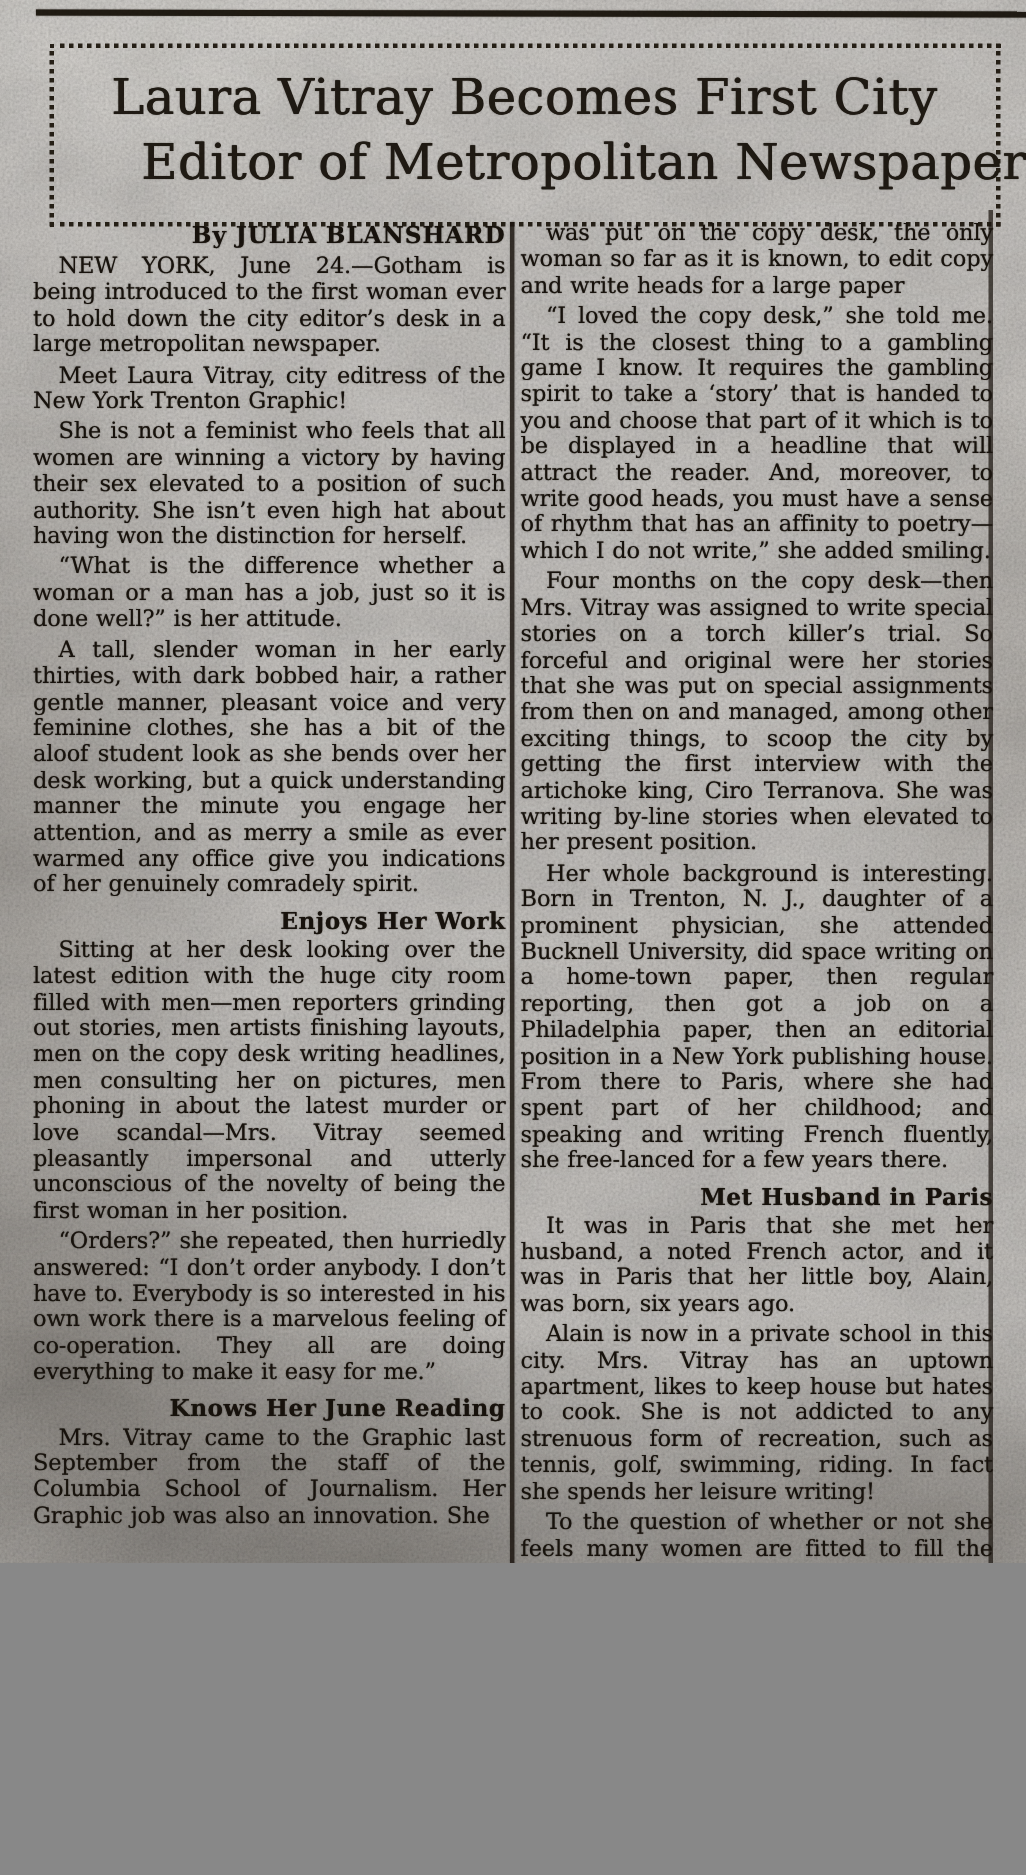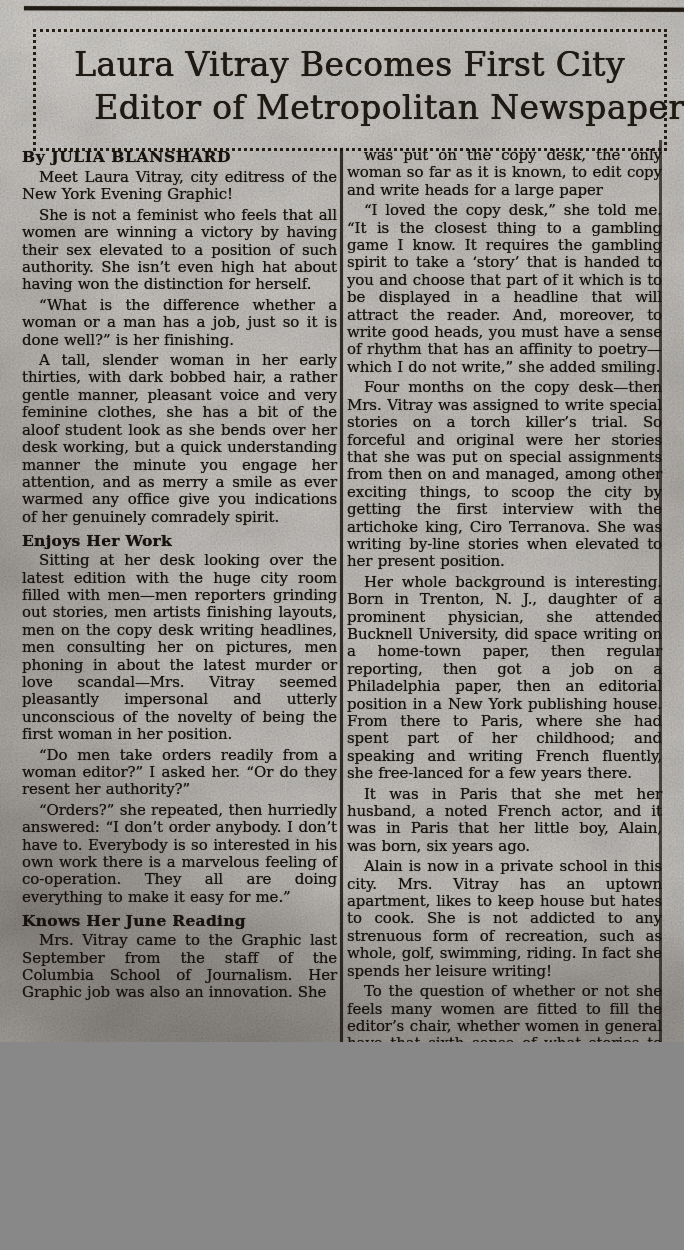--- a/index.html
+++ b/index.html
@@ -42,33 +42,33 @@
   }
   .hl1{padding-left:38px;}
   .hl2{padding-left:58px;}
   .columns{
     position:absolute;left:22px;top:147px;width:640px;
     display:flex;align-items:flex-start;
   }
   .col{width:315px;}
   .col.right{margin-left:10px;}
   .byline{
-    text-align:left;font-weight:700;font-size:15.5px;line-height:18px;
+    text-align:right;font-weight:700;font-size:15.5px;line-height:18px;
     margin:1px 0 3px;letter-spacing:.6px;
     text-shadow:0 0 .8px rgba(26,20,13,.8);
   }
   .para{
     margin:0 0 3px;
     text-align:justify;text-indent:17px;
     font-weight:400;font-size:15px;line-height:17.4px;
     letter-spacing:-.1px;word-spacing:.6px;
     text-shadow:0 0 .8px rgba(26,20,13,.75);
   }
   .subhead{
-    margin:6px 0 3px;text-align:left;
+    margin:6px 0 3px;text-align:right;
     font-weight:700;font-size:15.5px;line-height:17px;
     letter-spacing:.3px;
     text-shadow:0 0 .8px rgba(26,20,13,.8);
   }
   .col-divider{
     position:absolute;left:340px;top:148px;height:1088px;width:2.5px;
     background:rgba(30,24,17,.85);
     box-shadow:0 0 1px rgba(30,24,17,.6);
   }
   .right-rule{
@@ -100,38 +100,39 @@
   <div class="top-rule"></div>
 
   <div class="headline-box">
     <div class="hl hl1">Laura Vitray Becomes First City</div>
     <div class="hl hl2">Editor of Metropolitan Newspaper</div>
   </div>
 
   <div class="columns">
     <div class="col left">
       <div class="byline">By JULIA BLANSHARD</div>
-      <p class="para">Meet Laura Vitray, city editress of the New York Evening Graphic!</p>
+      <p class="para">NEW YORK, June 24.—Gotham is being introduced to the first woman ever to hold down the city editor’s desk in a large metropolitan newspaper.</p>
+      <p class="para">Meet Laura Vitray, city editress of the New York Trenton Graphic!</p>
       <p class="para">She is not a feminist who feels that all women are winning a victory by having their sex elevated to a position of such authority. She isn’t even high hat about having won the distinction for herself.</p>
-      <p class="para">“What is the difference whether a woman or a man has a job, just so it is done well?” is her finishing.</p>
+      <p class="para">“What is the difference whether a woman or a man has a job, just so it is done well?” is her attitude.</p>
       <p class="para">A tall, slender woman in her early thirties, with dark bobbed hair, a rather gentle manner, pleasant voice and very feminine clothes, she has a bit of the aloof student look as she bends over her desk working, but a quick understanding manner the minute you engage her attention, and as merry a smile as ever warmed any office give you indications of her genuinely comradely spirit.</p>
       <h3 class="subhead">Enjoys Her Work</h3>
       <p class="para">Sitting at her desk looking over the latest edition with the huge city room filled with men—men reporters grinding out stories, men artists finishing layouts, men on the copy desk writing headlines, men consulting her on pictures, men phoning in about the latest murder or love scandal—Mrs. Vitray seemed pleasantly impersonal and utterly unconscious of the novelty of being the first woman in her position.</p>
-      <p class="para">“Do men take orders readily from a woman editor?” I asked her. “Or do they resent her authority?”</p>
       <p class="para">“Orders?” she repeated, then hurriedly answered: “I don’t order anybody. I don’t have to. Everybody is so interested in his own work there is a marvelous feeling of co-operation. They all are doing everything to make it easy for me.”</p>
       <h3 class="subhead">Knows Her June Reading</h3>
       <p class="para">Mrs. Vitray came to the Graphic last September from the staff of the Columbia School of Journalism. Her Graphic job was also an innovation. She</p>
     </div>
     <div class="col right">
       <p class="para">was put on the copy desk, the only woman so far as it is known, to edit copy and write heads for a large paper</p>
       <p class="para">“I loved the copy desk,” she told me. “It is the closest thing to a gambling game I know. It requires the gambling spirit to take a ‘story’ that is handed to you and choose that part of it which is to be displayed in a headline that will attract the reader. And, moreover, to write good heads, you must have a sense of rhythm that has an affinity to poetry—which I do not write,” she added smiling.</p>
       <p class="para">Four months on the copy desk—then Mrs. Vitray was assigned to write special stories on a torch killer’s trial. So forceful and original were her stories that she was put on special assignments from then on and managed, among other exciting things, to scoop the city by getting the first interview with the artichoke king, Ciro Terranova. She was writing by-line stories when elevated to her present position.</p>
       <p class="para">Her whole background is interesting. Born in Trenton, N. J., daughter of a prominent physician, she attended Bucknell University, did space writing on a home-town paper, then regular reporting, then got a job on a Philadelphia paper, then an editorial position in a New York publishing house. From there to Paris, where she had spent part of her childhood; and speaking and writing French fluently, she free-lanced for a few years there.</p>
+      <h3 class="subhead">Met Husband in Paris</h3>
       <p class="para">It was in Paris that she met her husband, a noted French actor, and it was in Paris that her little boy, Alain, was born, six years ago.</p>
-      <p class="para">Alain is now in a private school in this city. Mrs. Vitray has an uptown apartment, likes to keep house but hates to cook. She is not addicted to any strenuous form of recreation, such as whole, golf, swimming, riding. In fact she spends her leisure writing!</p>
+      <p class="para">Alain is now in a private school in this city. Mrs. Vitray has an uptown apartment, likes to keep house but hates to cook. She is not addicted to any strenuous form of recreation, such as tennis, golf, swimming, riding. In fact she spends her leisure writing!</p>
       <p class="para">To the question of whether or not she feels many women are fitted to fill the editor’s chair, whether women in general have that sixth sense of what stories to play up in page one, what stories and pictures should be played down, and so on, she shrugged her shoulders.</p>
 
     </div>
   </div>
 
   <div class="col-divider"></div>
   <div class="right-rule"></div>
   <div class="scratch"></div>
   <div class="bottom-band"></div>
   <div class="bottom-strip"></div>

